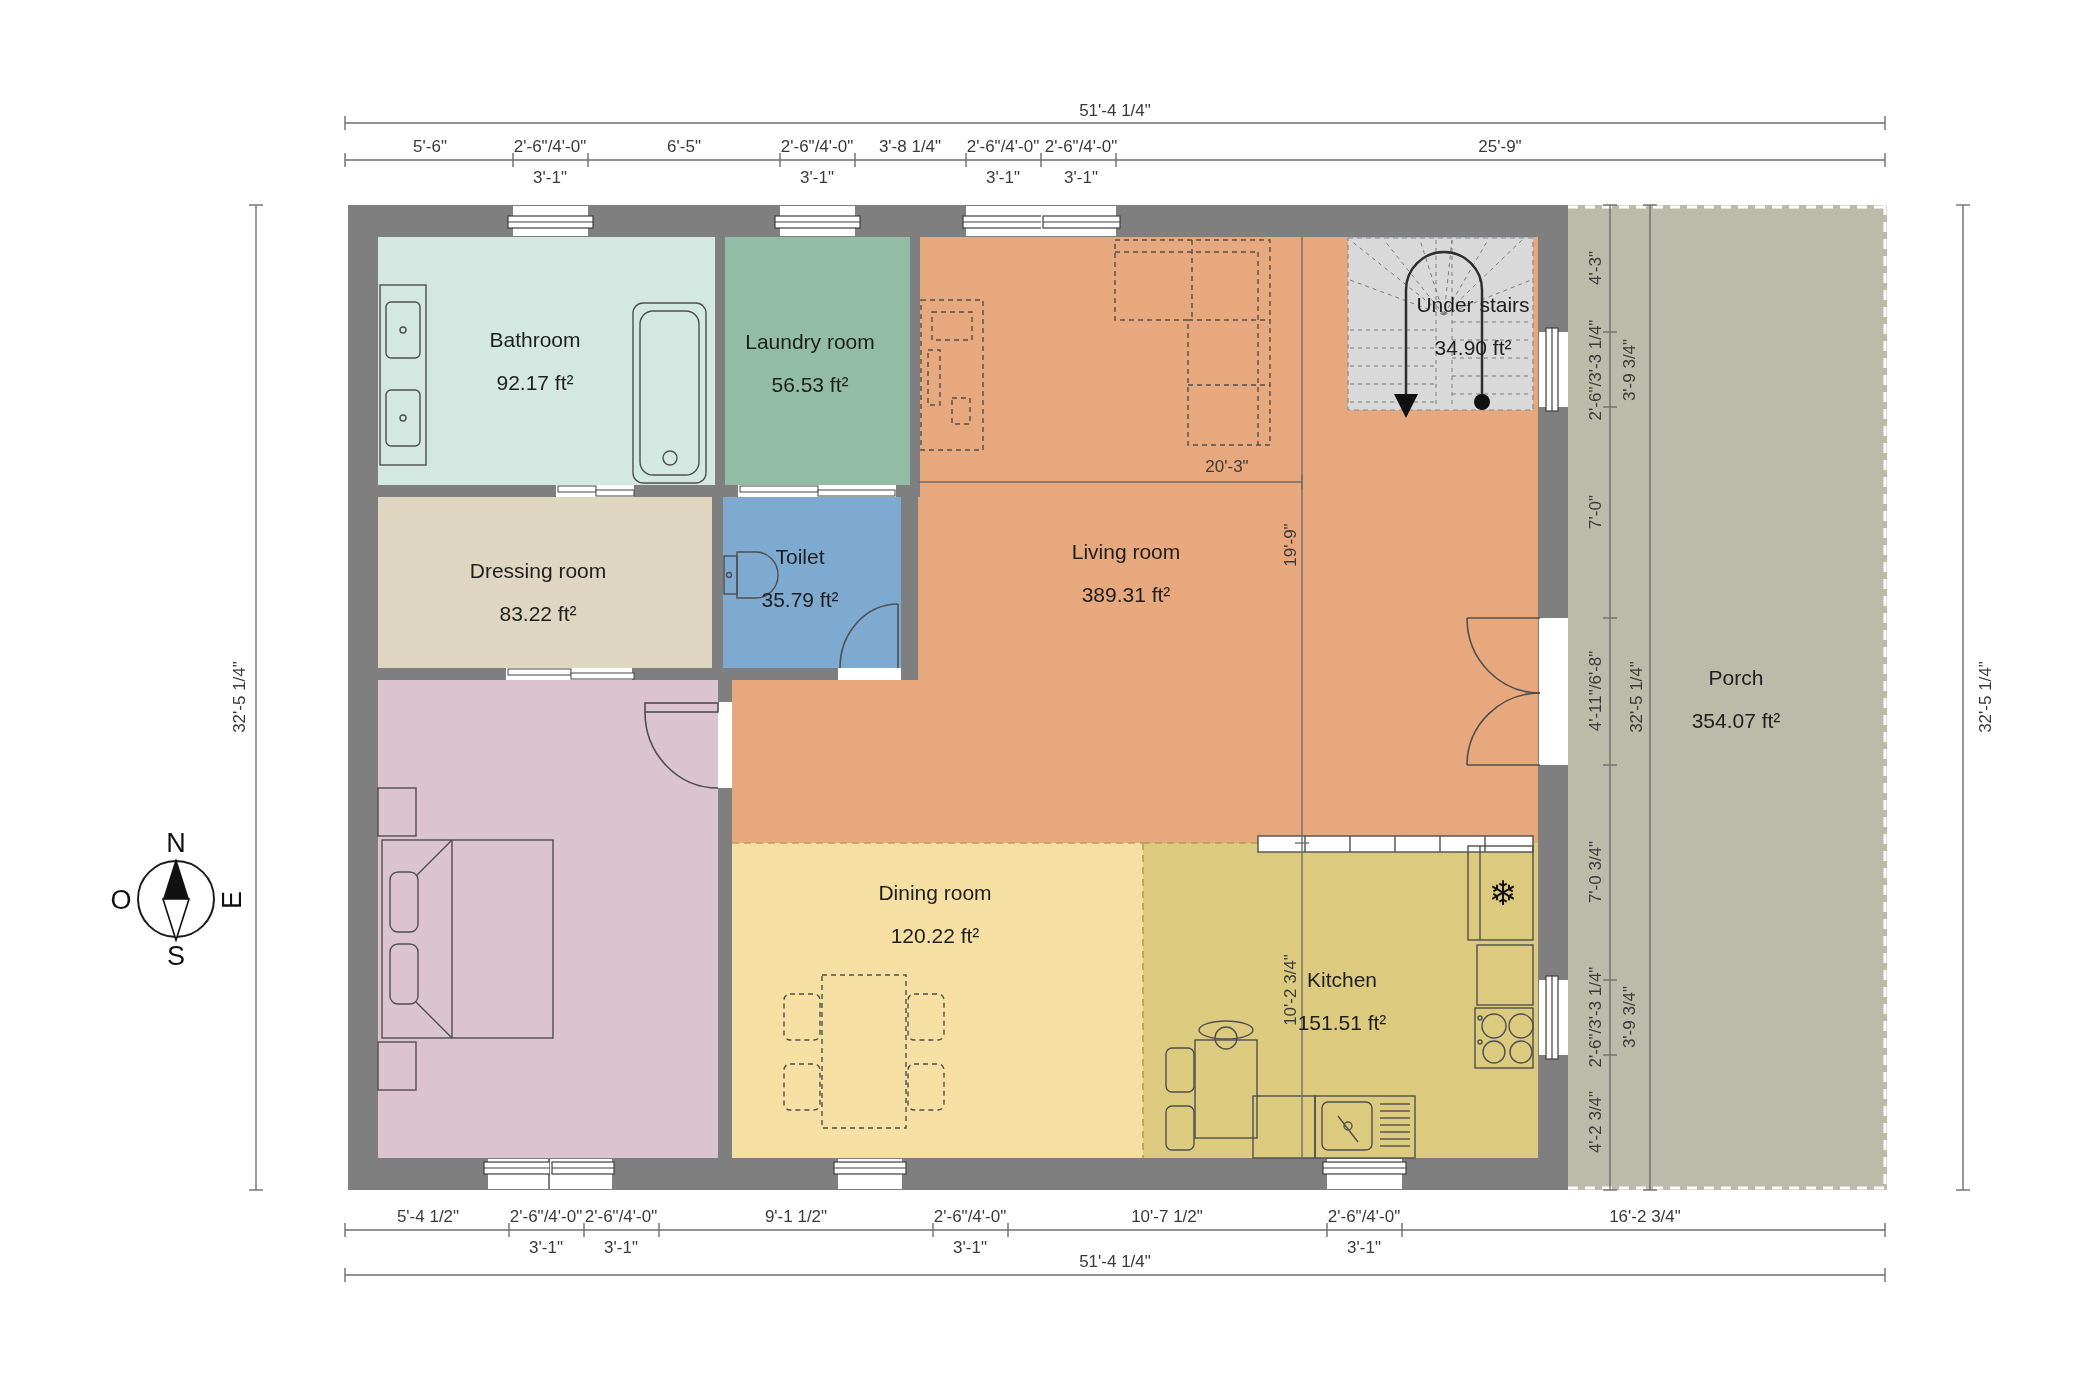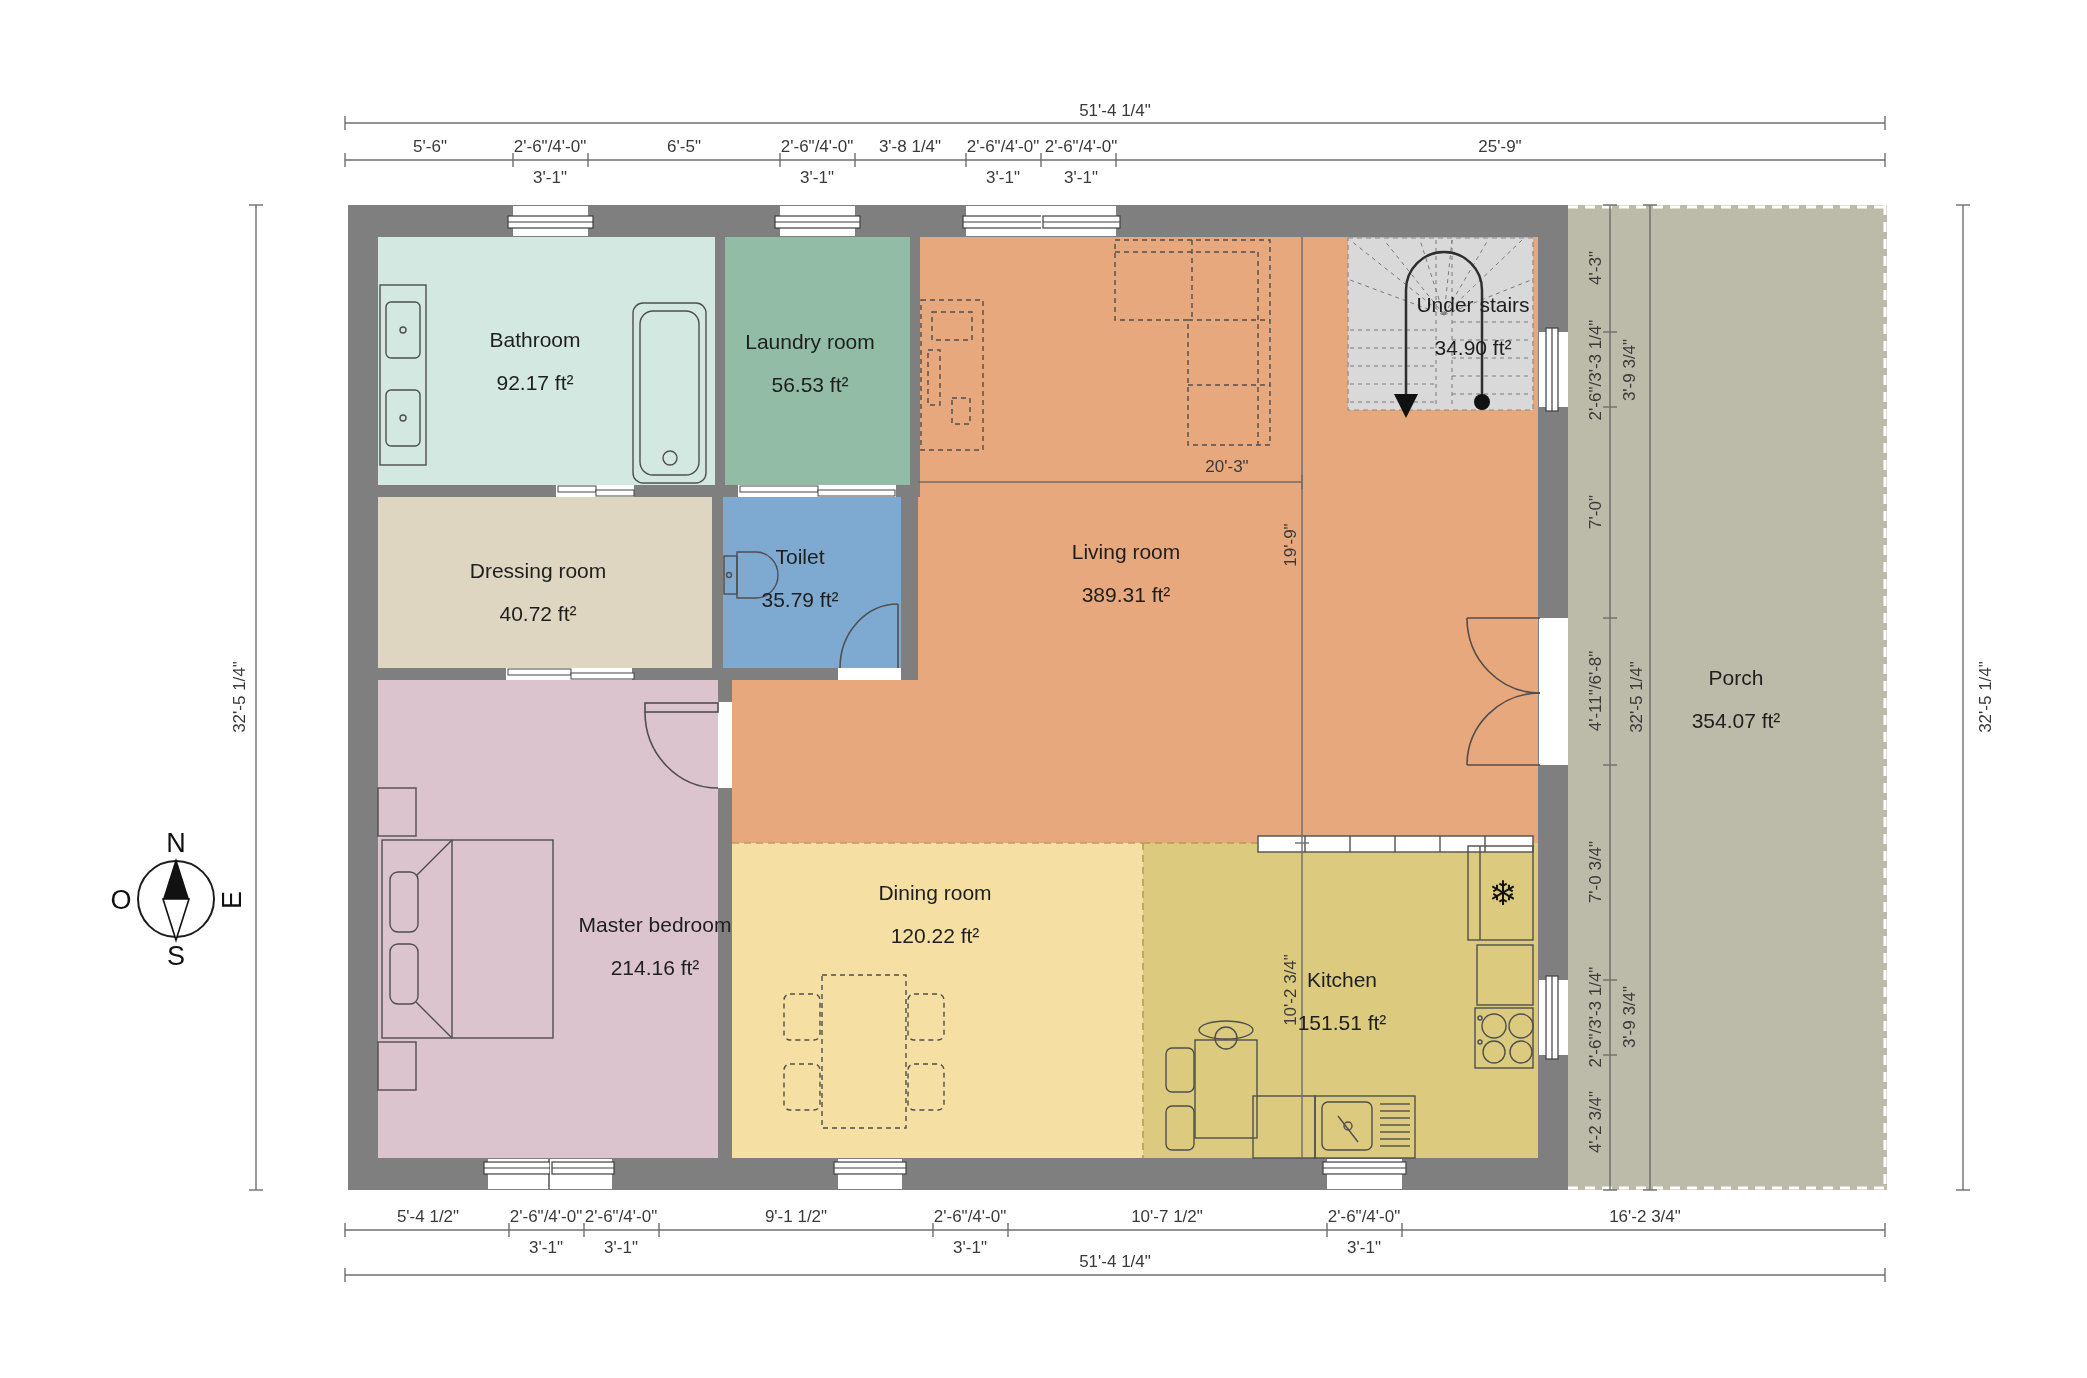--- a/index.html
+++ b/index.html
@@ -349,37 +349,33 @@
 <div class="lbl" style="left:535px;top:361px">
   <div>Bathroom</div>
       <div>92.17 ft²</div>
 </div>
 <div class="lbl" style="left:810px;top:363px">
   <div>Laundry room</div>
       <div>56.53 ft²</div>
 </div>
 <div class="lbl" style="left:538px;top:592px">
   <div>Dressing room</div>
-      <div>40.72 ft²</div>
+      <div>83.22 ft²</div>
 </div>
 <div class="lbl" style="left:800px;top:578px">
   <div>Toilet</div>
       <div>35.79 ft²</div>
 </div>
 <div class="lbl" style="left:1126px;top:573px">
   <div>Living room</div>
       <div>389.31 ft²</div>
 </div>
 <div class="lbl" style="left:1473px;top:326px">
   <div>Under stairs</div>
       <div>34.90 ft²</div>
-</div>
-<div class="lbl" style="left:655px;top:946px">
-  <div>Master bedroom</div>
-      <div>214.16 ft²</div>
 </div>
 <div class="lbl" style="left:935px;top:914px">
   <div>Dining room</div>
       <div>120.22 ft²</div>
 </div>
 <div class="lbl" style="left:1342px;top:1001px">
   <div>Kitchen</div>
       <div>151.51 ft²</div>
 </div>
 <div class="lbl" style="left:1736px;top:699px">

